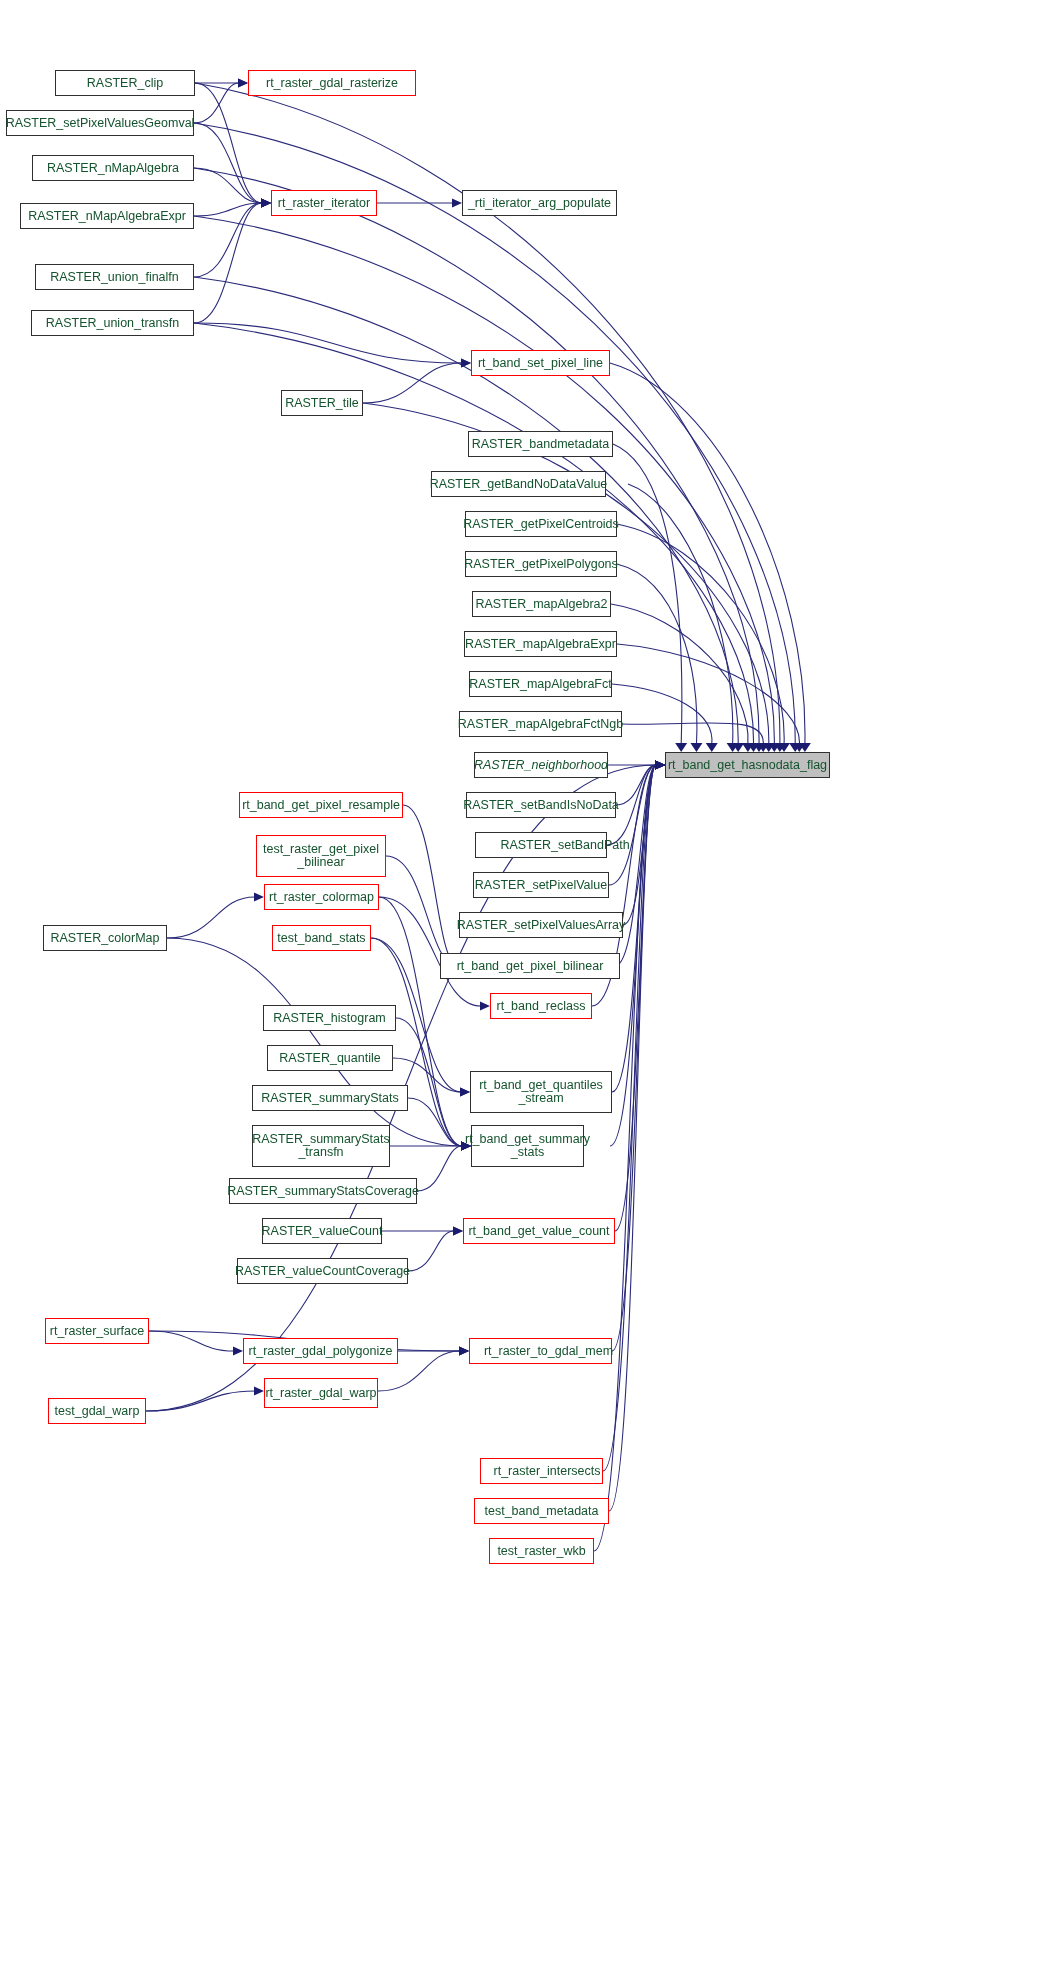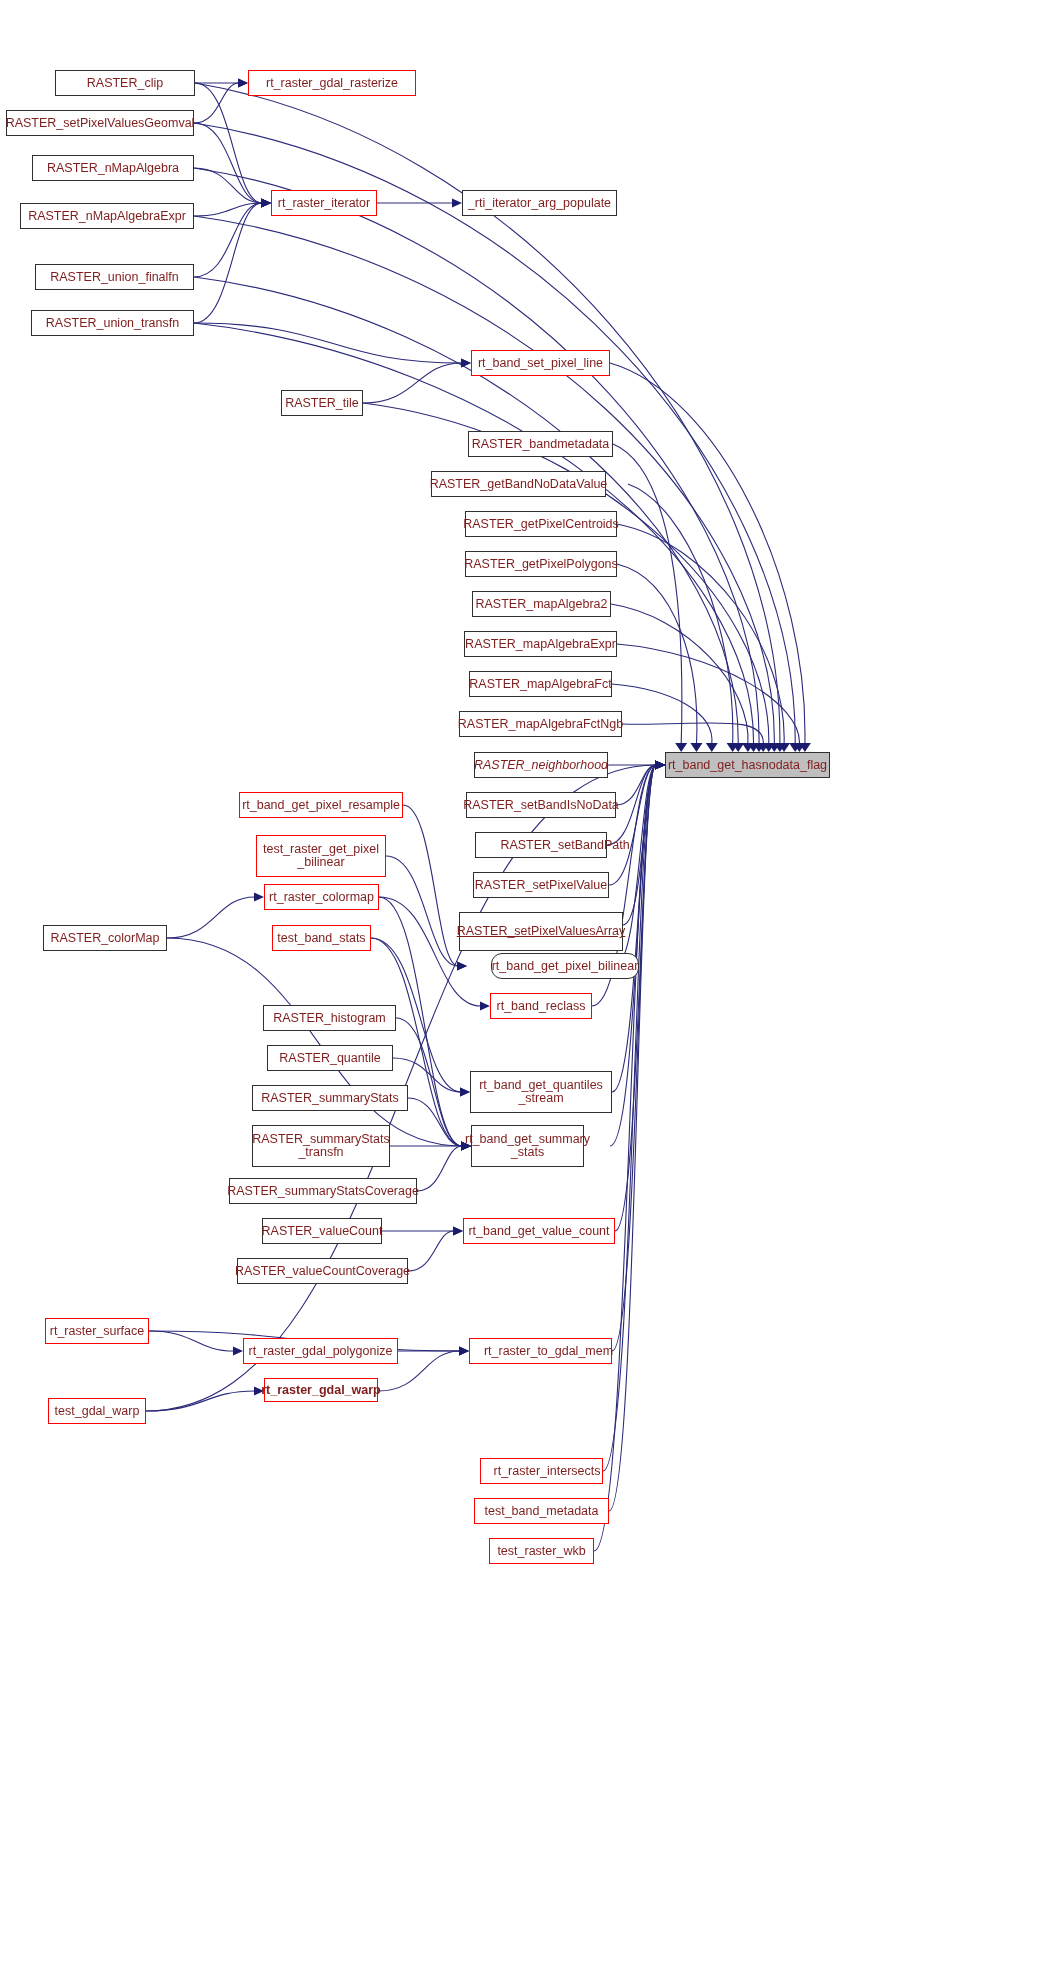--- a/index.html
+++ b/index.html
@@ -20,21 +20,21 @@
   }
   .node{
     position:absolute;
     box-sizing:border-box;
     display:flex;
     align-items:center;
     justify-content:center;
     text-align:center;
     background:#ffffff;
     border:1px solid #303030;
-    color:#7f1d1d;
+    color:#14532d;
     font-size:12.5px;
     line-height:13px;
     white-space:pre-line;
     letter-spacing:0px;
     z-index:5;
   }
   .node.red{ border-color:#ff0000; }
   .node.target{
     background:#bfbfbf;
     border-color:#303030;
@@ -194,22 +194,22 @@
       <div class="node" style="left: 465px; top: 551px; width: 152px; height: 26px;">RASTER_getPixelPolygons</div>
       <div class="node" style="left: 472px; top: 591px; width: 139px; height: 26px;">RASTER_mapAlgebra2</div>
       <div class="node" style="left: 464px; top: 631px; width: 153px; height: 26px;">RASTER_mapAlgebraExpr</div>
       <div class="node" style="left: 469px; top: 671px; width: 143px; height: 26px;">RASTER_mapAlgebraFct</div>
       <div class="node" style="left: 459px; top: 711px; width: 163px; height: 26px;">RASTER_mapAlgebraFctNgb</div>
       <div class="node" style="left: 474px; top: 752px; width: 134px; height: 26px; font-style: italic;">RASTER_neighborhood</div>
       <div class="node target" style="left: 665px; top: 752px; width: 165px; height: 26px;">rt_band_get_hasnodata_flag</div>
       <div class="node" style="left: 466px; top: 792px; width: 150px; height: 26px;">RASTER_setBandIsNoData</div>
       <div class="node" style="left: 475px; top: 832px; width: 132px; height: 26px; padding-left: 48px;">RASTER_setBandPath</div>
       <div class="node" style="left: 473px; top: 872px; width: 136px; height: 26px;">RASTER_setPixelValue</div>
-      <div class="node" style="left: 459px; top: 912px; width: 164px; height: 39px; text-decoration: underline;">RASTER_setPixelValuesArray</div>
-      <div class="node" style="left: 491px; top: 953px; width: 148px; height: 26px; border-radius: 11px;">rt_band_get_pixel_bilinear</div>
+      <div class="node" style="left: 459px; top: 912px; width: 164px; height: 26px;">RASTER_setPixelValuesArray</div>
+      <div class="node" style="left: 440px; top: 953px; width: 180px; height: 26px;">rt_band_get_pixel_bilinear</div>
       <div class="node red" style="left: 490px; top: 993px; width: 102px; height: 26px;">rt_band_reclass</div>
       <div class="node" style="left: 470px; top: 1071px; width: 142px; height: 42px;">rt_band_get_quantiles
 _stream</div>
       <div class="node" style="left: 471px; top: 1125px; width: 113px; height: 42px;">rt_band_get_summary
 _stats</div>
       <div class="node red" style="left: 463px; top: 1218px; width: 152px; height: 26px;">rt_band_get_value_count</div>
       <div class="node red" style="left: 239px; top: 792px; width: 164px; height: 26px;">rt_band_get_pixel_resample</div>
       <div class="node red" style="left: 256px; top: 835px; width: 130px; height: 42px;">test_raster_get_pixel
 _bilinear</div>
       <div class="node red" style="left: 264px; top: 884px; width: 115px; height: 26px;">rt_raster_colormap</div>
@@ -219,19 +219,19 @@
       <div class="node" style="left: 267px; top: 1045px; width: 126px; height: 26px;">RASTER_quantile</div>
       <div class="node" style="left: 252px; top: 1085px; width: 156px; height: 26px;">RASTER_summaryStats</div>
       <div class="node" style="left: 252px; top: 1125px; width: 138px; height: 42px;">RASTER_summaryStats
 _transfn</div>
       <div class="node" style="left: 229px; top: 1178px; width: 188px; height: 26px;">RASTER_summaryStatsCoverage</div>
       <div class="node" style="left: 262px; top: 1218px; width: 120px; height: 26px;">RASTER_valueCount</div>
       <div class="node" style="left: 237px; top: 1258px; width: 171px; height: 26px;">RASTER_valueCountCoverage</div>
       <div class="node red" style="left: 45px; top: 1318px; width: 104px; height: 26px;">rt_raster_surface</div>
       <div class="node red" style="left: 243px; top: 1338px; width: 155px; height: 26px;">rt_raster_gdal_polygonize</div>
       <div class="node red" style="left: 469px; top: 1338px; width: 143px; height: 26px; padding-left: 16px;">rt_raster_to_gdal_mem</div>
-      <div class="node red" style="left: 264px; top: 1378px; width: 114px; height: 24px; font-weight: bold;">rt_raster_gdal_warp</div>
+      <div class="node red" style="left: 264px; top: 1378px; width: 114px; height: 30px;">rt_raster_gdal_warp</div>
       <div class="node red" style="left: 48px; top: 1398px; width: 98px; height: 26px;">test_gdal_warp</div>
       <div class="node red" style="left: 480px; top: 1458px; width: 123px; height: 26px; padding-left: 11px;">rt_raster_intersects</div>
       <div class="node red" style="left: 474px; top: 1498px; width: 135px; height: 26px;">test_band_metadata</div>
       <div class="node red" style="left: 489px; top: 1538px; width: 105px; height: 26px;">test_raster_wkb</div>
     </div>
 </div>
 
 </body></html>

